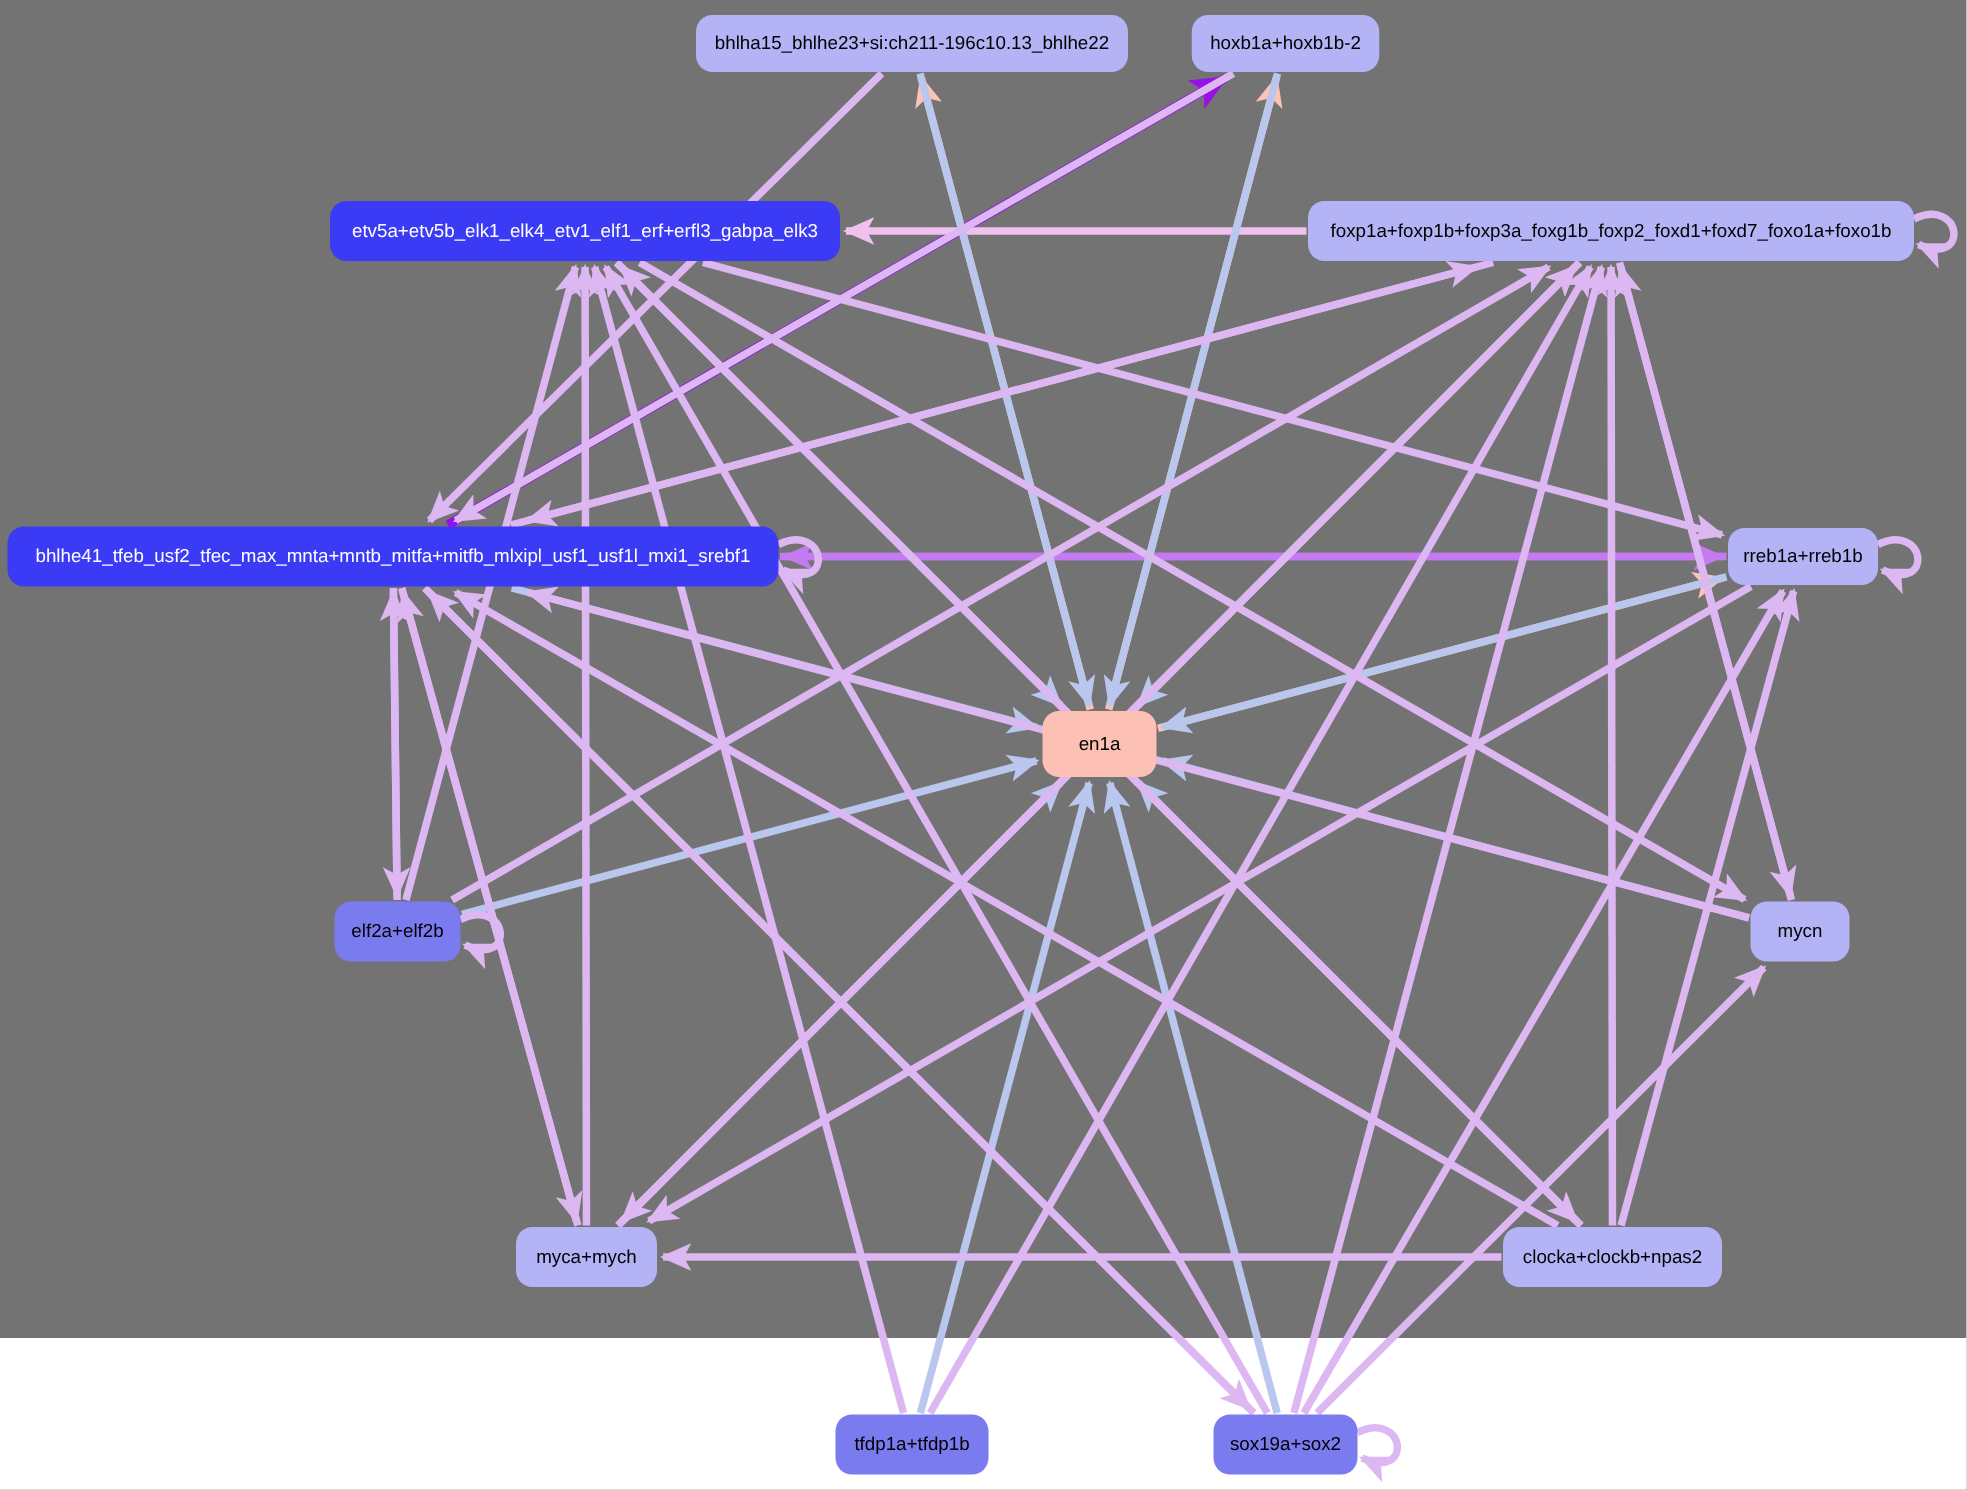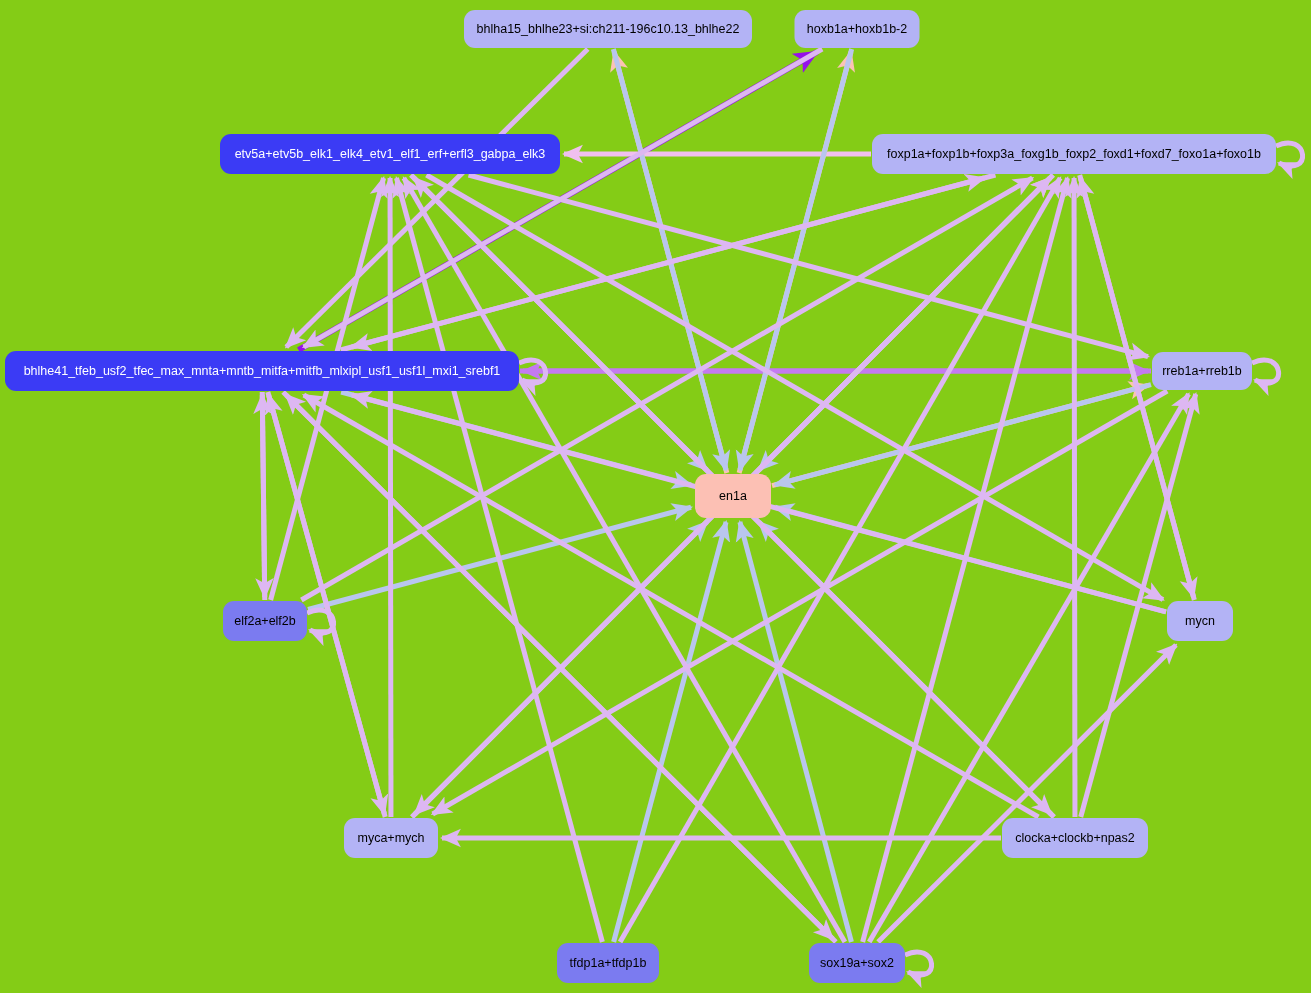--- a/index.html
+++ b/index.html
@@ -9,22 +9,22 @@
   }
   body {
     font-family: "Liberation Sans", sans-serif;
     width: 1311px;
     height: 993px;
     overflow: hidden;
   }
   #graph-root {
     position: relative;
     width: 1311px;
-    height: 993px;
-    background: #84cc16;
+    height: 892px;
+    background: #737373;
   }
   svg.graph-canvas {
     position: absolute;
     left: 0;
     top: 0;
     width: 1311px;
     height: 993px;
     display: block;
   }
   .node-rect {

